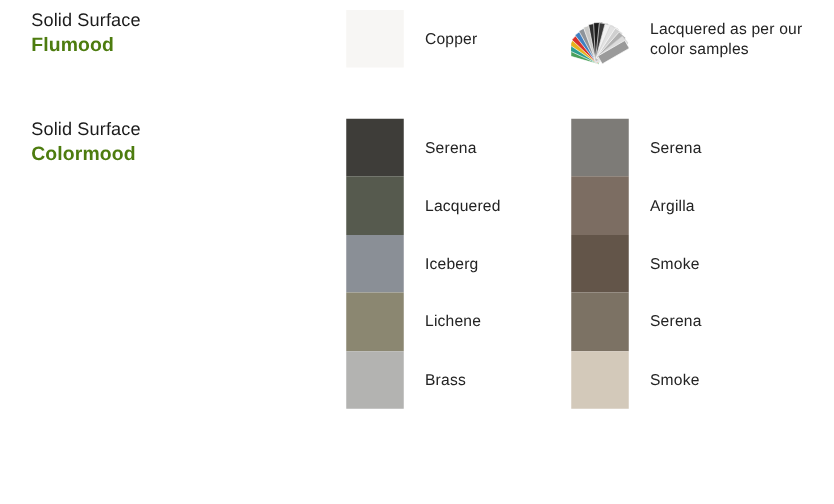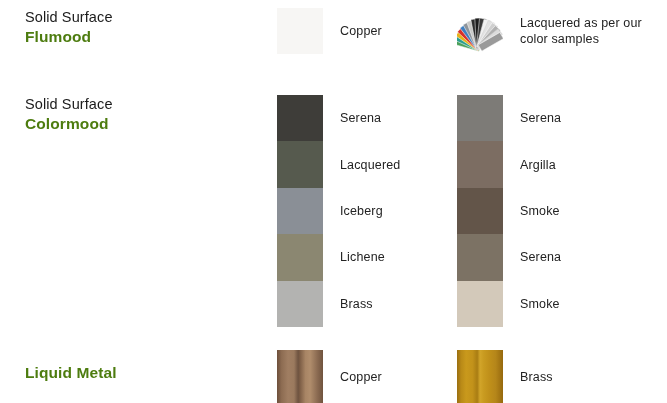--- a/index.html
+++ b/index.html
@@ -311,34 +311,14 @@
         <div class="swatch" style="background: rgb(124, 114, 100);"></div>
         <div class="swatch-label">Serena</div>
       </div>
       <div class="swatch-row">
         <div class="swatch" style="background: rgb(211, 201, 186);"></div>
         <div class="swatch-label">Smoke</div>
       </div>
     </div>
   </div>
 
-  <div class="section section-metal">
-
-    <div class="heading">
-      <div class="heading-main">Liquid Metal</div>
-    </div>
-
-    <div class="col col-left">
-      <div class="metal-row">
-        <div class="metal-swatch metal-copper"></div>
-        <div class="metal-label">Copper</div>
-      </div>
-    </div>
-
-    <div class="col col-right">
-      <div class="metal-row">
-        <div class="metal-swatch metal-brass"></div>
-        <div class="metal-label">Brass</div>
-      </div>
-    </div>
-  </div>
 
 </div>
 
 </body></html>

